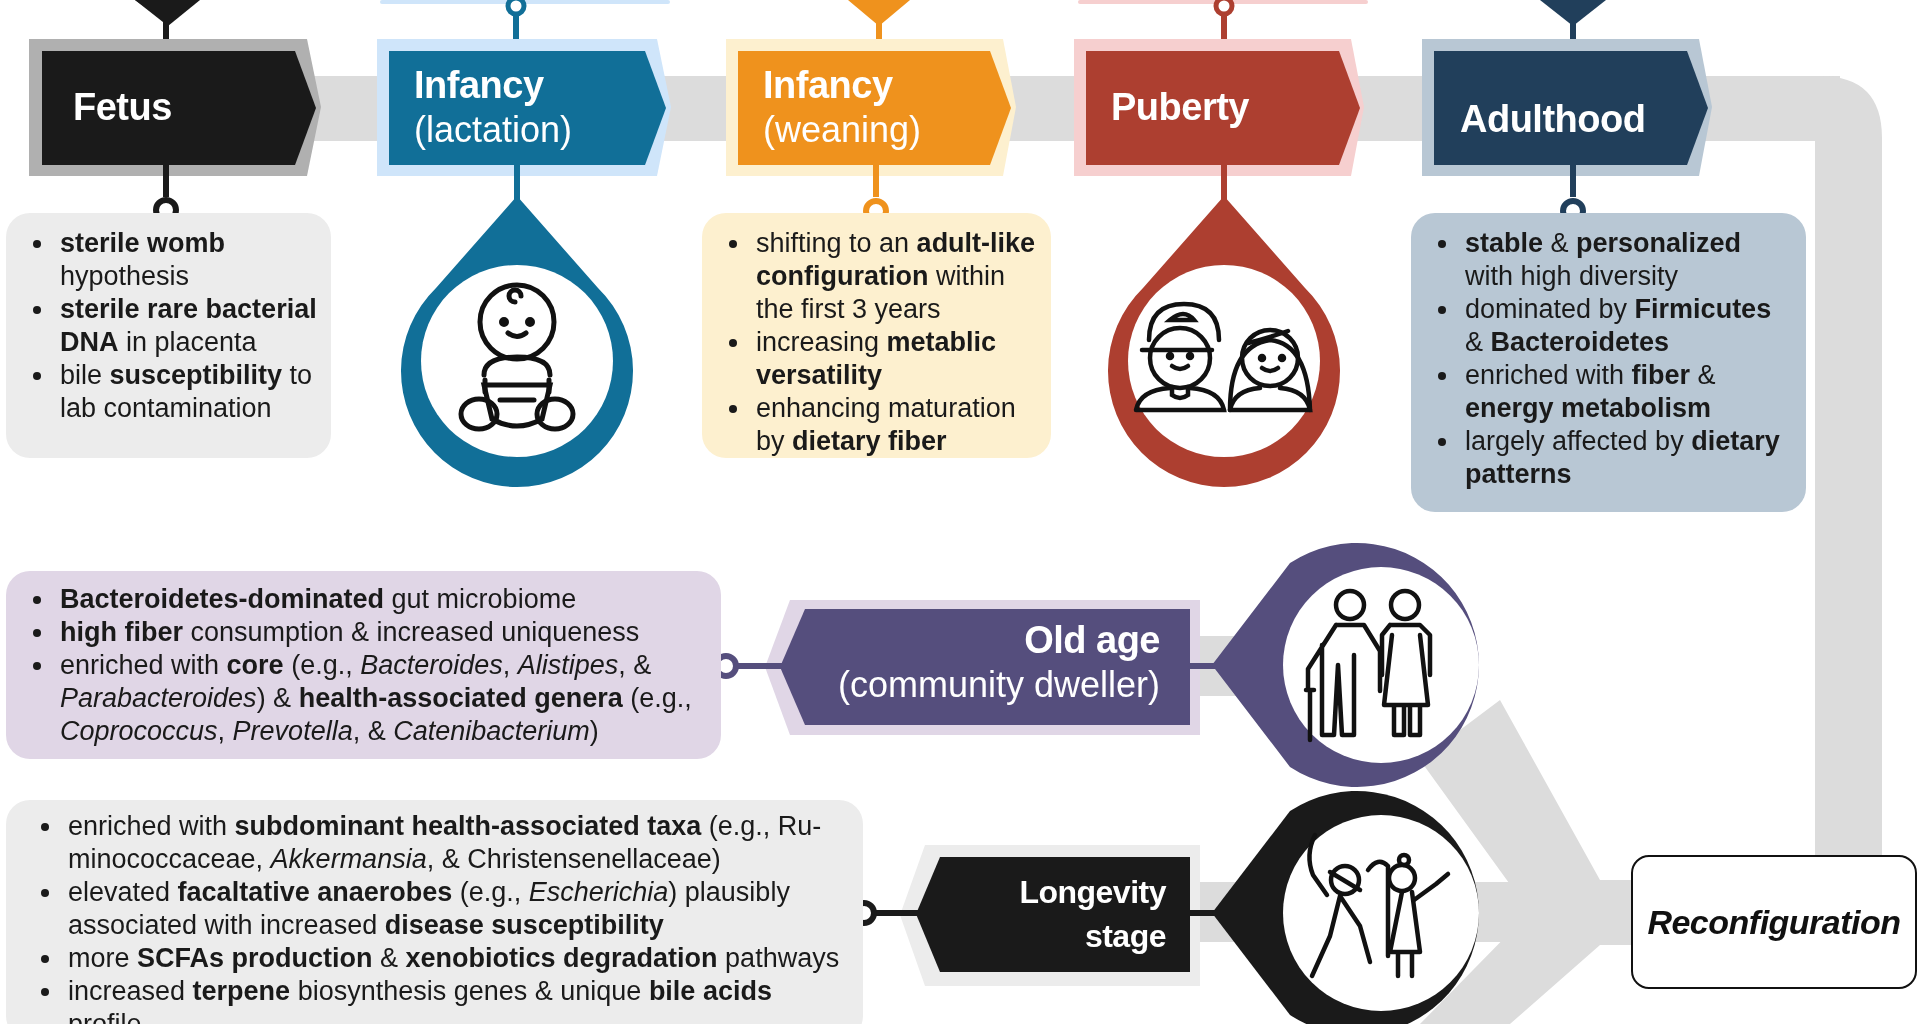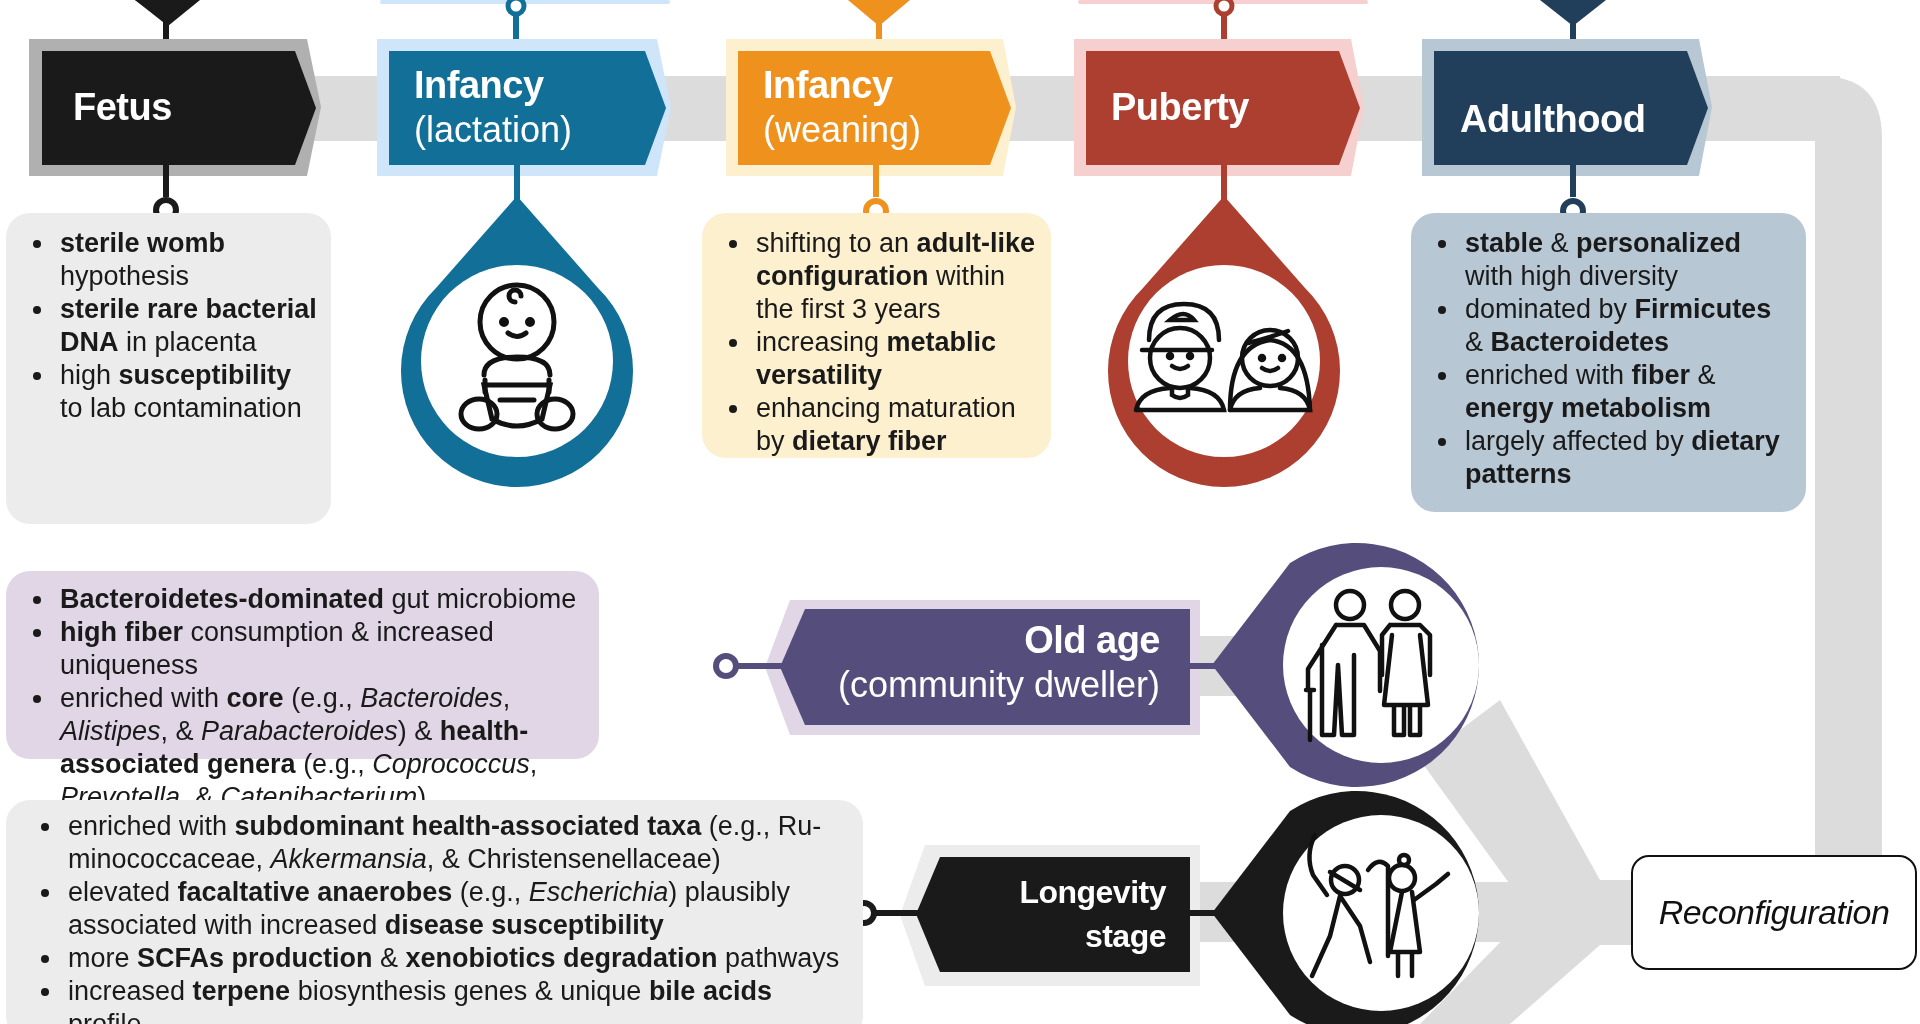--- a/index.html
+++ b/index.html
@@ -8,24 +8,24 @@
   #canvas { position:absolute; left:0; top:0; width:1920px; height:1024px; }
   .infobox { position:absolute; border-radius:24px; box-sizing:border-box;
              font-size:27px; line-height:33px; padding:14px 12px 10px 14px; }
   .infobox ul { margin:0; padding:0 0 0 36px; }
   .infobox li { margin:0; padding-left:4px; }
   .infobox b { font-weight:bold; }
   .infobox i { font-style:italic; }
   .stage-label { position:absolute; color:#fff; box-sizing:border-box; }
   .stage-label .t1 { font-weight:bold; font-size:38px; line-height:44px; letter-spacing:-0.5px; }
   .stage-label .t2 { font-size:36px; line-height:46px; }
-  #reconf { position:absolute; left:1631px; top:855px; width:286px; height:115px;
+  #reconf { position:absolute; left:1631px; top:855px; width:286px; height:134px;
             border:2px solid #111; border-radius:18px; box-sizing:border-box; background:#fff;
             display:flex; align-items:center; justify-content:center;
-            font-style:italic; font-weight:normal; font-size:34px; color:#111; letter-spacing:-0.5px; }
+            font-style:italic; font-weight:bold; font-size:34px; color:#111; letter-spacing:-0.5px; }
 </style>
 </head>
 <body>
 
 <svg id="canvas" viewBox="0 0 1920 1024" xmlns="http://www.w3.org/2000/svg">
 
   <g fill="#dcdcdc">
     <rect x="300" y="76" width="1540" height="65"></rect>
     <path d="M1800 76 H1820 Q1882 76 1882 138 V860 H1815 V141 H1800 Z"></path>
 
@@ -173,43 +173,43 @@
   <div class="t1">Adulthood</div>
 </div>
 <div class="stage-label" style="left:800px;top:618px;width:360px;text-align:right;">
   <div class="t1">Old age</div>
   <div class="t2">(community dweller)</div>
 </div>
 <div class="stage-label" style="left:930px;top:870px;width:236px;text-align:right;">
   <div class="t1" style="font-size:32px;">Longevity stage</div>
 </div>
 
-<div class="infobox" style="left:6px;top:213px;width:325px;height:311px;background:#ececec;">
+<div class="infobox" style="left:6px;top:213px;width:325px;height:245px;background:#ececec;">
   <ul>
       <li><b>sterile womb</b><span> hypothesis</span></li>
       <li><b>sterile rare bacterial DNA</b><span> in placenta</span></li>
-      <li><span>high </span><b>susceptibility</b><span> to lab contamination</span></li>
+      <li><span>bile </span><b>susceptibility</b><span> to lab contamination</span></li>
     </ul>
 </div>
 <div class="infobox" style="left:702px;top:213px;width:349px;height:245px;background:#fdf0cf;">
   <ul>
       <li><span>shifting to an </span><b>adult-like configuration</b><span> within the first 3 years</span></li>
       <li><span>increasing </span><b>metablic versatility</b></li>
       <li><span>enhancing maturation by </span><b>dietary fiber</b></li>
     </ul>
 </div>
 <div class="infobox" style="left:1376px;top:213px;width:395px;height:299px;background:#b8c7d4;margin-left:35px;">
   <ul>
       <li><b>stable</b><span> &amp; </span><b>personalized</b><span> with high diversity</span></li>
       <li><span>dominated by </span><b>Firmicutes</b><span> &amp; </span><b>Bacteroidetes</b></li>
       <li><span>enriched with </span><b>fiber</b><span> &amp; </span><b>energy metabolism</b></li>
       <li><span>largely affected by </span><b>dietary patterns</b></li>
     </ul>
 </div>
-<div class="infobox" style="left:6px;top:571px;width:593px;height:188px;background:#e0d6e6;padding-top:12px;">
+<div class="infobox" style="left:6px;top:571px;width:715px;height:188px;background:#e0d6e6;padding-top:12px;">
   <ul>
       <li><b>Bacteroidetes-dominated</b><span> gut microbiome</span></li>
       <li><b>high fiber</b><span> consumption &amp; increased uniqueness</span></li>
       <li><span>enriched with </span><b>core</b><span> (e.g., </span><i>Bacteroides</i><span>, </span><i>Alistipes</i><span>, &amp; </span><i>Parabacteroides</i><span>) &amp; </span><b>health-associated genera</b><span> (e.g., </span><i>Coprococcus</i><span>, </span><i>Prevotella</i><span>, &amp; </span><i>Catenibacterium</i><span>)</span></li>
     </ul>
 </div>
 <div class="infobox" style="left:6px;top:800px;width:857px;height:240px;background:#ececec;padding-top:10px;">
   <ul style="padding-left:44px;">
       <li><span>enriched with </span><b>subdominant health-associated taxa</b><span> (e.g., Ru-minococcaceae, </span><i>Akkermansia</i><span>, &amp; Christensenellaceae)</span></li>
       <li><span>elevated </span><b>facaltative anaerobes</b><span> (e.g., </span><i>Escherichia</i><span>) plausibly associated with increased </span><b>disease susceptibility</b></li>

